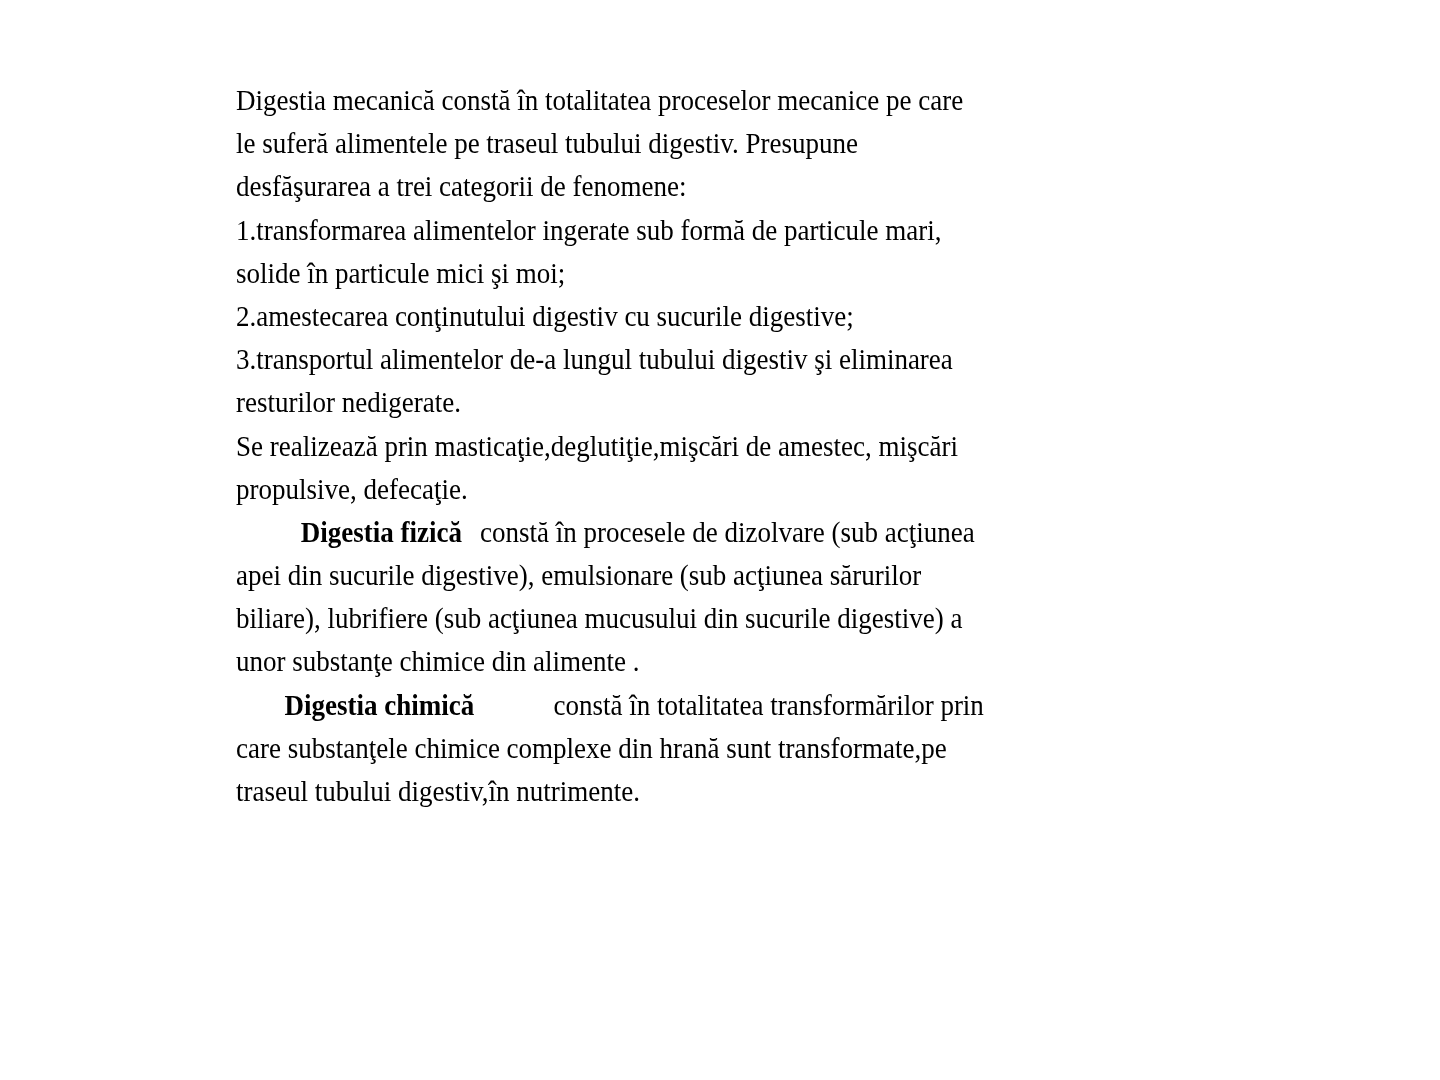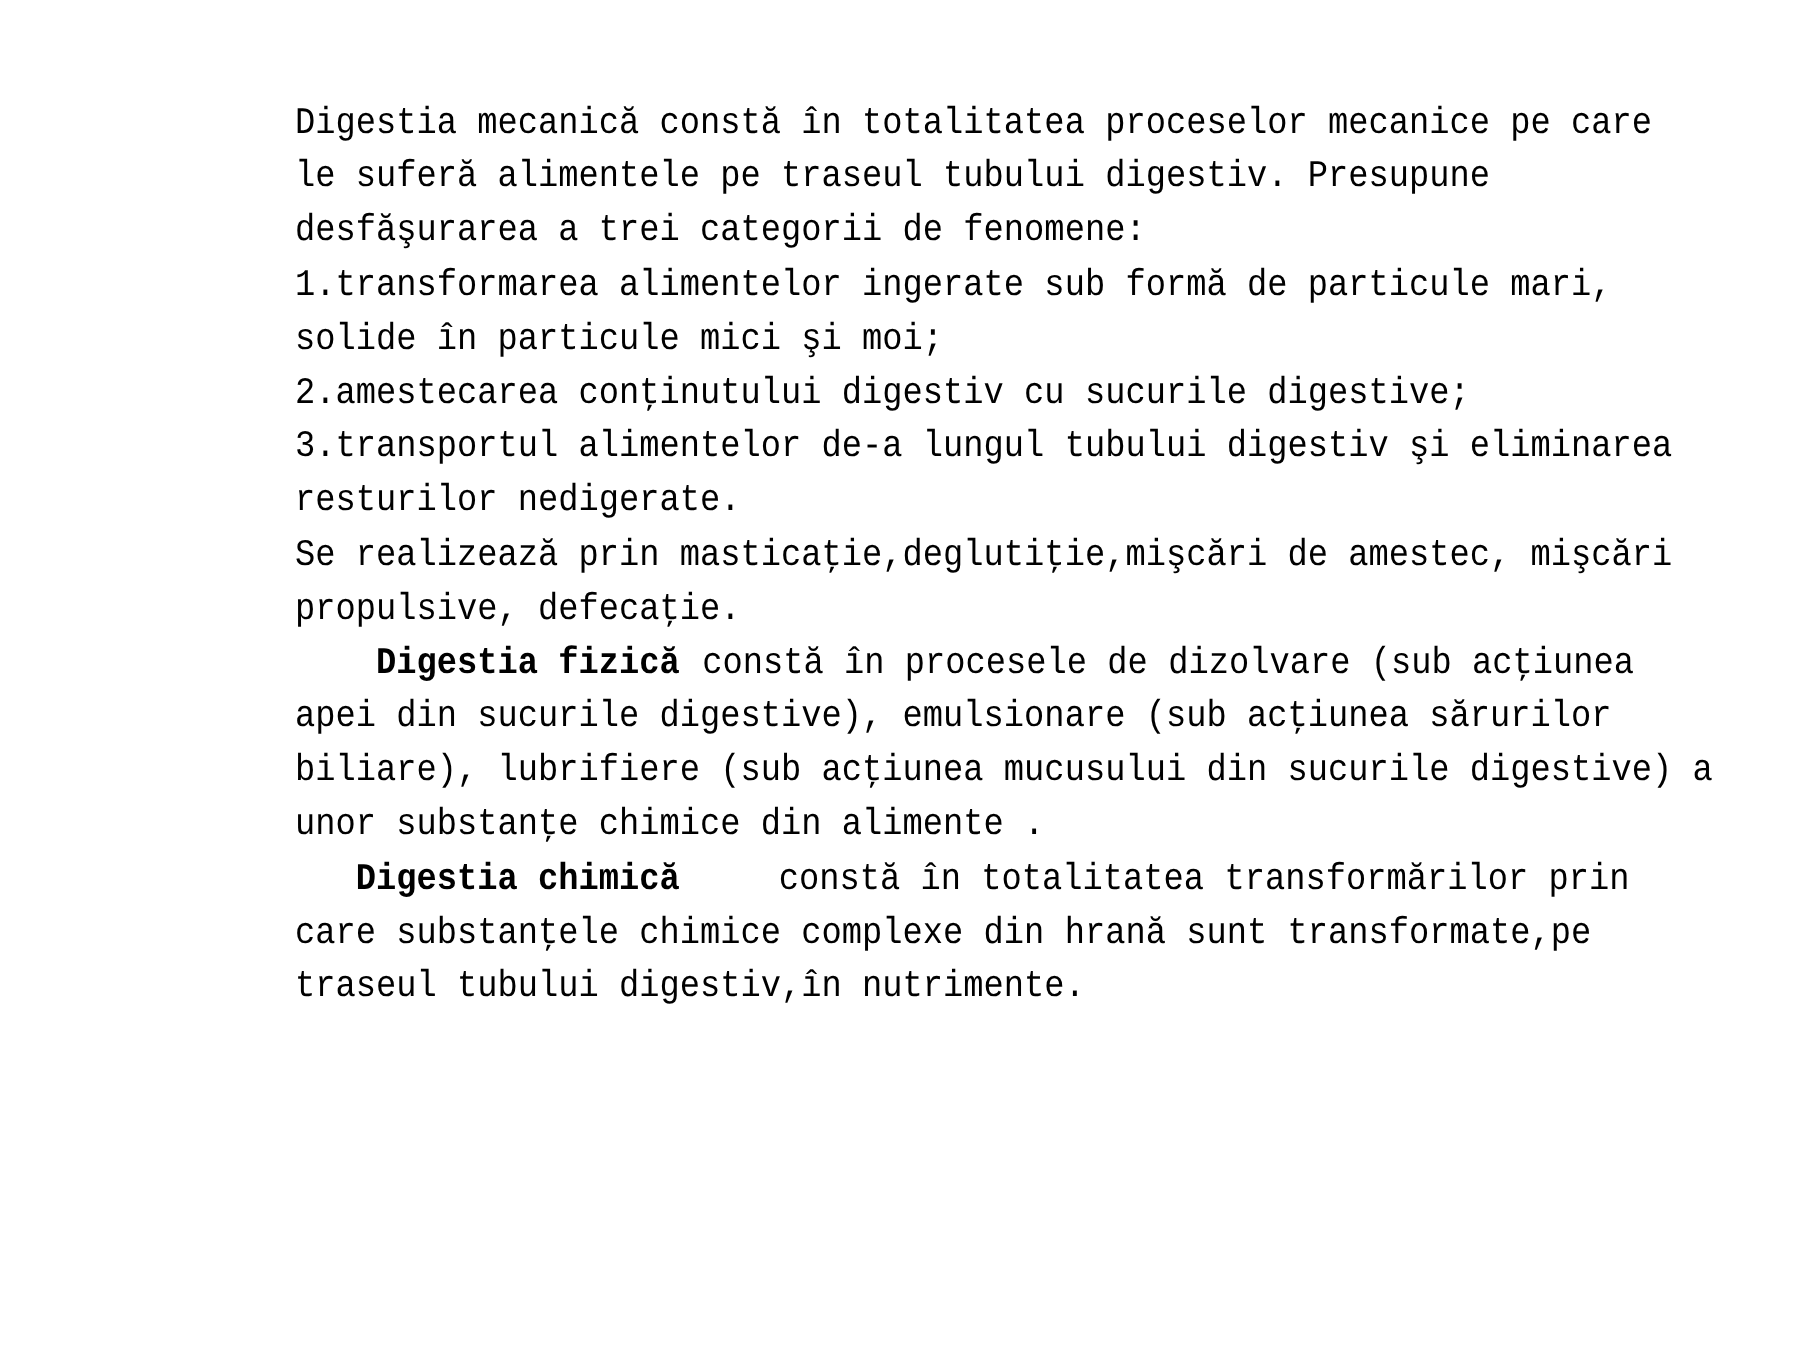--- a/index.html
+++ b/index.html
@@ -2,21 +2,21 @@
 <html><head>
   <meta charset="utf-8">
   <style>
     html, body { margin: 0; padding: 0; }
     body {
       width: 1440px; height: 1080px; background: #ffffff; overflow: hidden;
       position: relative;
     }
     .page {
       position: absolute; left: 236px; top: 78px; width: 1000px;
-      font-family: Liberation Mono, monospace;
+      font-family: Liberation Serif, serif;
       color: #000000;
     }
     .line {
       height: 43.2px; line-height: 43.2px; font-size: 30px;
       white-space: nowrap;
       transform-origin: left center;
       transform: scaleX(0.9);
       letter-spacing: 0px;
     }
     .b { font-weight: bold; }

